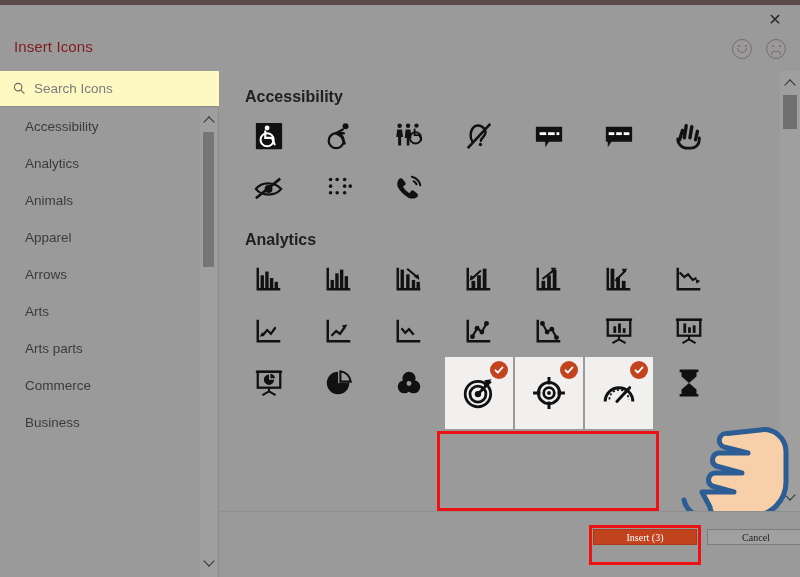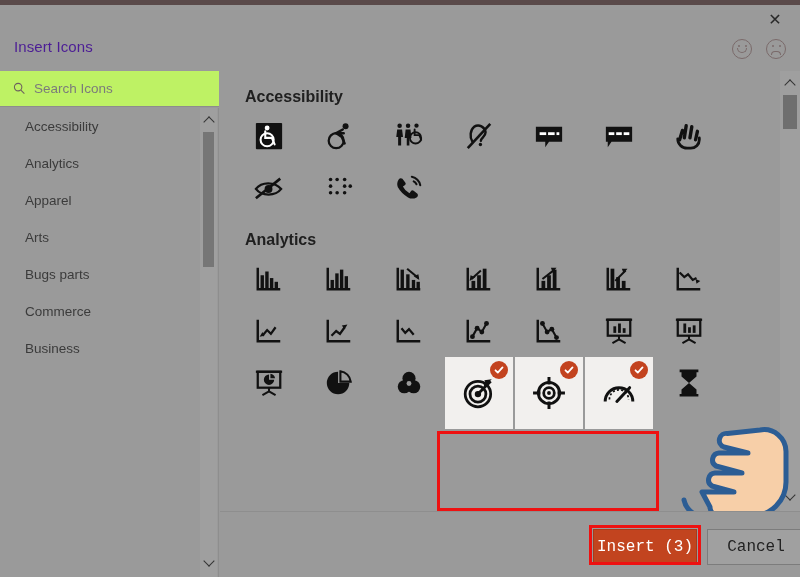--- a/index.html
+++ b/index.html
@@ -18,21 +18,21 @@
   .top-strip {
     position: absolute; left: 0; top: 0; width: 800px; height: 5px;
     background: #5a4a4a;
   }
   .titlebar {
     position: absolute; left: 0; top: 5px; width: 800px; height: 66px;
     background: #9a9a9a;
   }
   .dialog-title {
     position: absolute; left: 14px; top: 33px;
-    font-size: 15px; color: #4c1d95; letter-spacing: .1px;
+    font-size: 15px; color: #7f1d1d; letter-spacing: .1px;
   }
   .close-btn {
     position: absolute; right: 8px; top: 1px;
     width: 34px; height: 28px;
     display: flex; align-items: center; justify-content: center;
     color: #2a2a2a; font-size: 16px; line-height: 1;
     cursor: pointer;
   }
   .feedback-row {
     position: absolute; right: 14px; top: 34px;
@@ -55,21 +55,21 @@
     border-radius: 0 0 8px 8px; top: 8px;
   }
   .emoji-btn.sad .mouth {
     border: 1.4px solid #7a6a6a; border-bottom: none;
     border-radius: 8px 8px 0 0; top: 11px; height: 4px;
   }
 
   
   .search-wrap {
     position: absolute; left: 0; top: 71px; width: 219px; height: 36px;
-    background: #bef264;
+    background: #fef9c3;
     border-bottom: 1px solid #8d8d8d;
     display: flex; align-items: center;
   }
   .search-icon {
     margin-left: 13px; margin-right: 8px;
     width: 13px; height: 13px;
     display: block;
   }
   .search-input {
     flex: 1; background: transparent; border: none; outline: none;
@@ -169,23 +169,23 @@
   .sb-right .sb-arrow { width: 20px; }
 
   
   .footer {
     position: absolute; left: 220px; top: 511px; width: 580px; height: 66px;
     background: #9a9a9a;
     border-top: 1px solid #8e8e8e;
   }
   .btn {
     position: absolute; top: 17px;
-    height: 36px;
-    font-family: Liberation Mono, monospace;
-    font-size: 16px;
+    height: 16px;
+    font-family: Liberation Serif, serif;
+    font-size: 10px;
     display: flex; align-items: center; justify-content: center;
     cursor: pointer;
   }
   .btn-insert {
     left: 373px; width: 104px;
     background: #c2441f; color: #fff;
     border: 1px solid #a83a1a;
   }
   .insert-ring {
     position: absolute; left: 369px; top: 13px;
@@ -242,27 +242,33 @@
 
   <div class="sidebar">
     <div class="cat-list">
         <div class="cat-item">
           <span>Accessibility</span>
         </div>
         <div class="cat-item">
           <span>Analytics</span>
         </div>
         <div class="cat-item">
+          <span>Animals</span>
+        </div>
+        <div class="cat-item">
           <span>Apparel</span>
         </div>
         <div class="cat-item">
+          <span>Arrows</span>
+        </div>
+        <div class="cat-item">
           <span>Arts</span>
         </div>
         <div class="cat-item">
-          <span>Bugs parts</span>
+          <span>Arts parts</span>
         </div>
         <div class="cat-item">
           <span>Commerce</span>
         </div>
         <div class="cat-item">
           <span>Business</span>
         </div>
       </div>
     <div class="sb-left">
       <div class="sb-arrow up">

